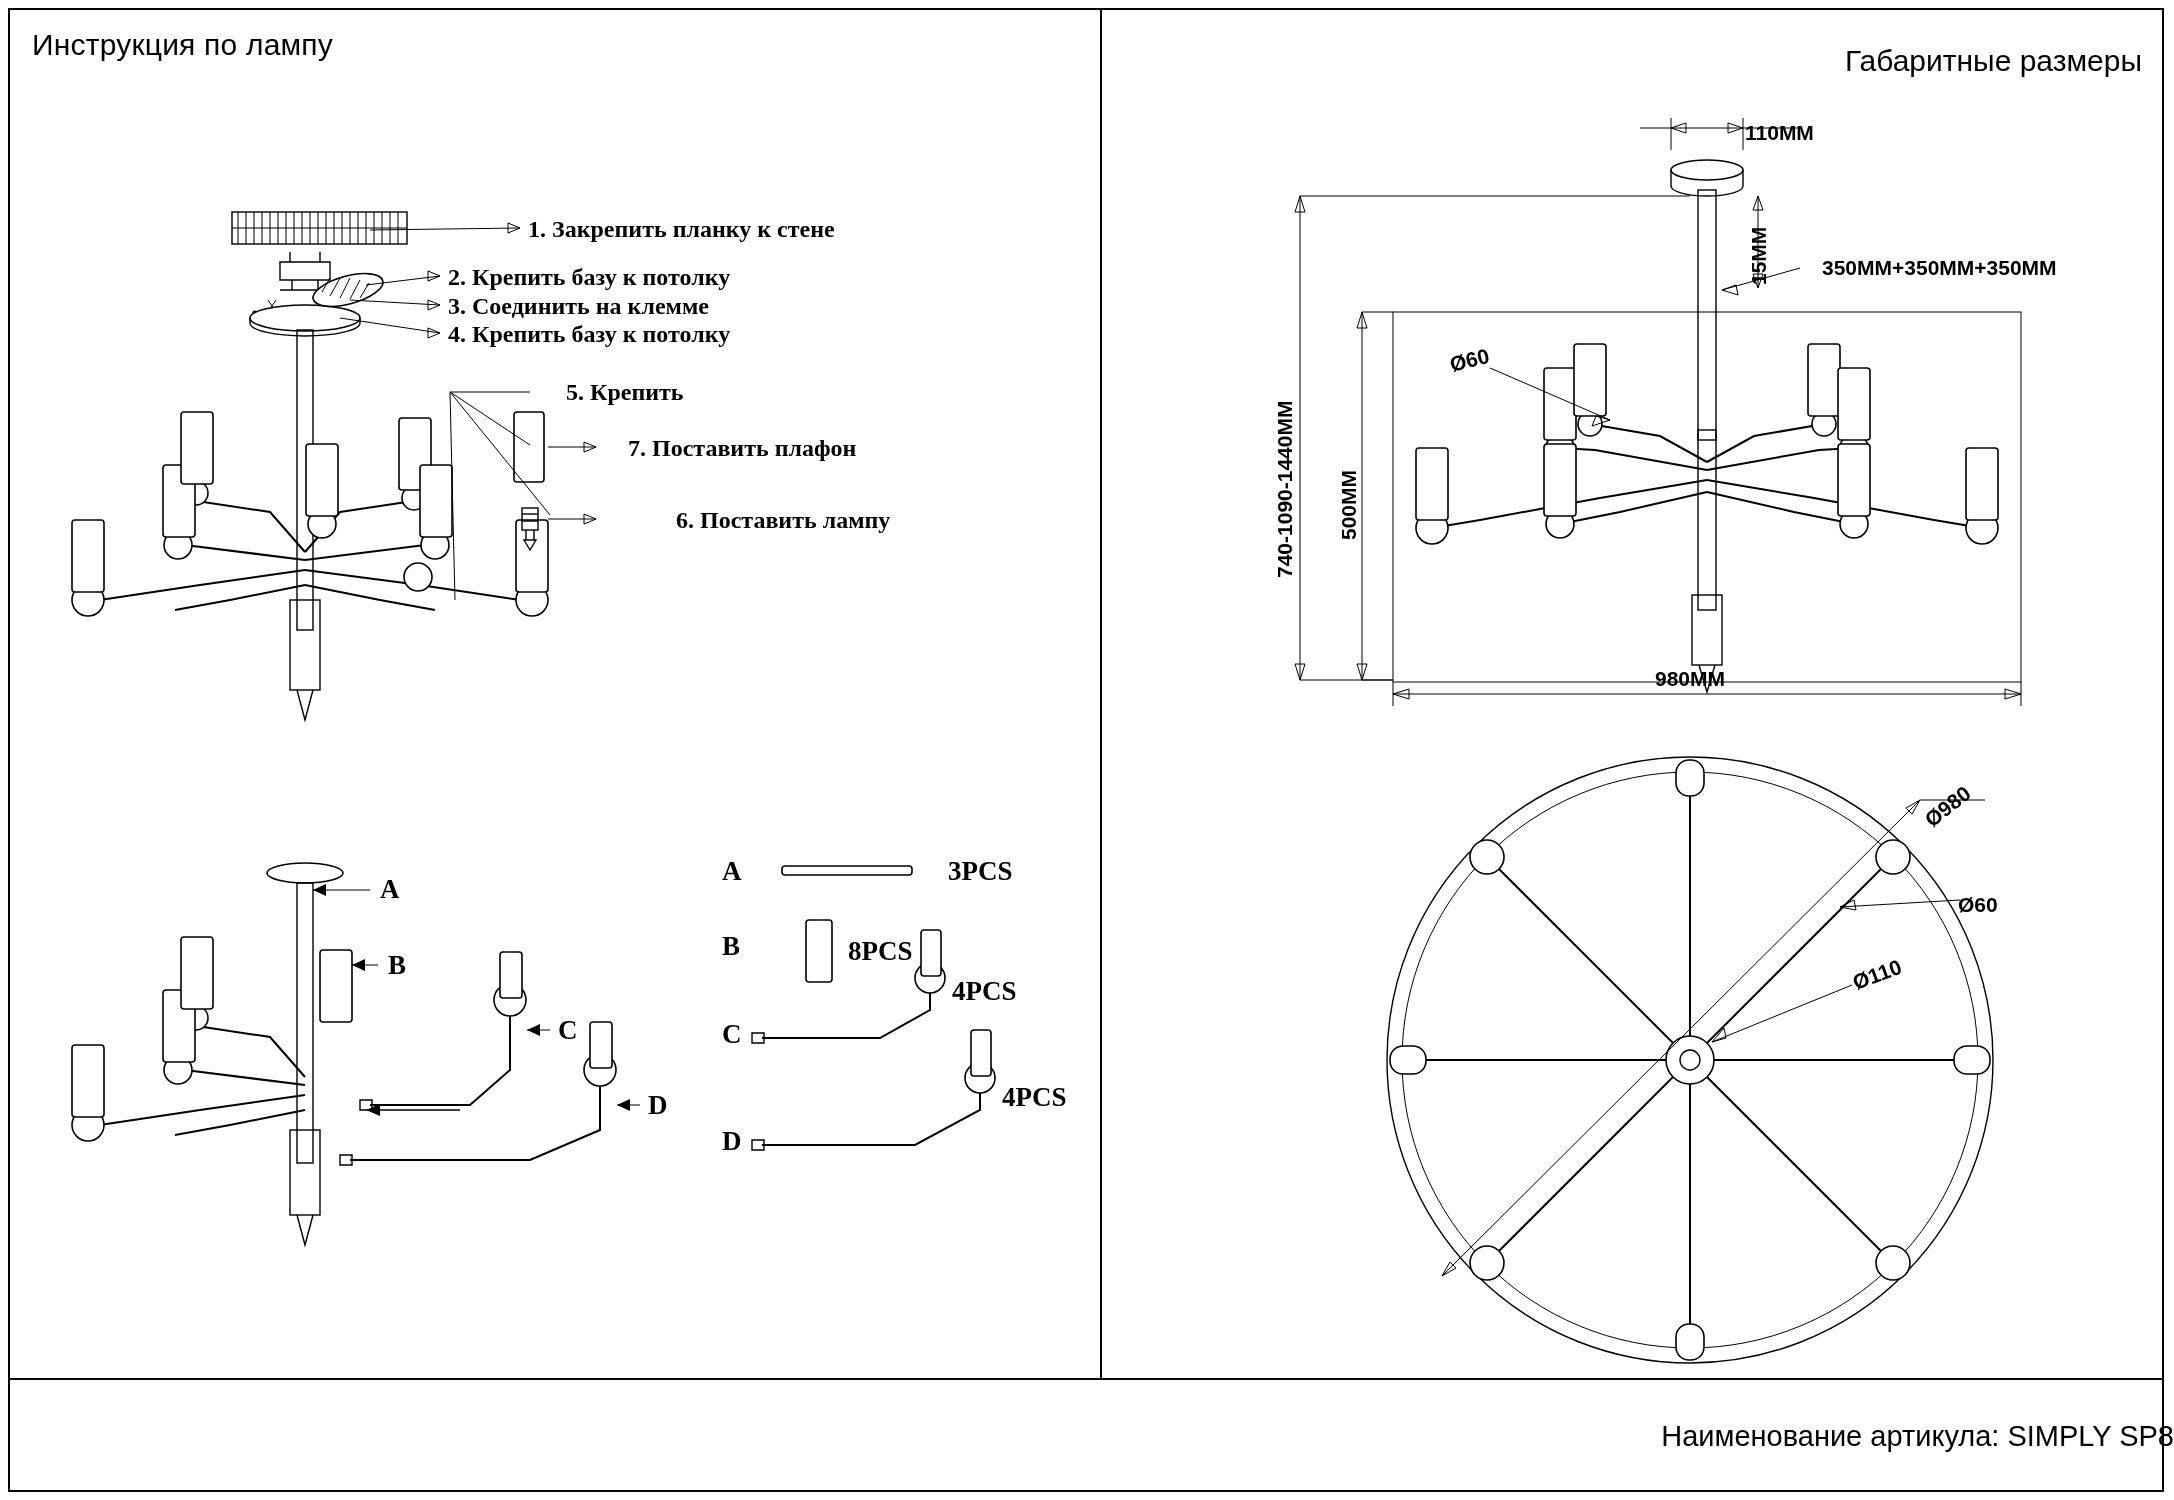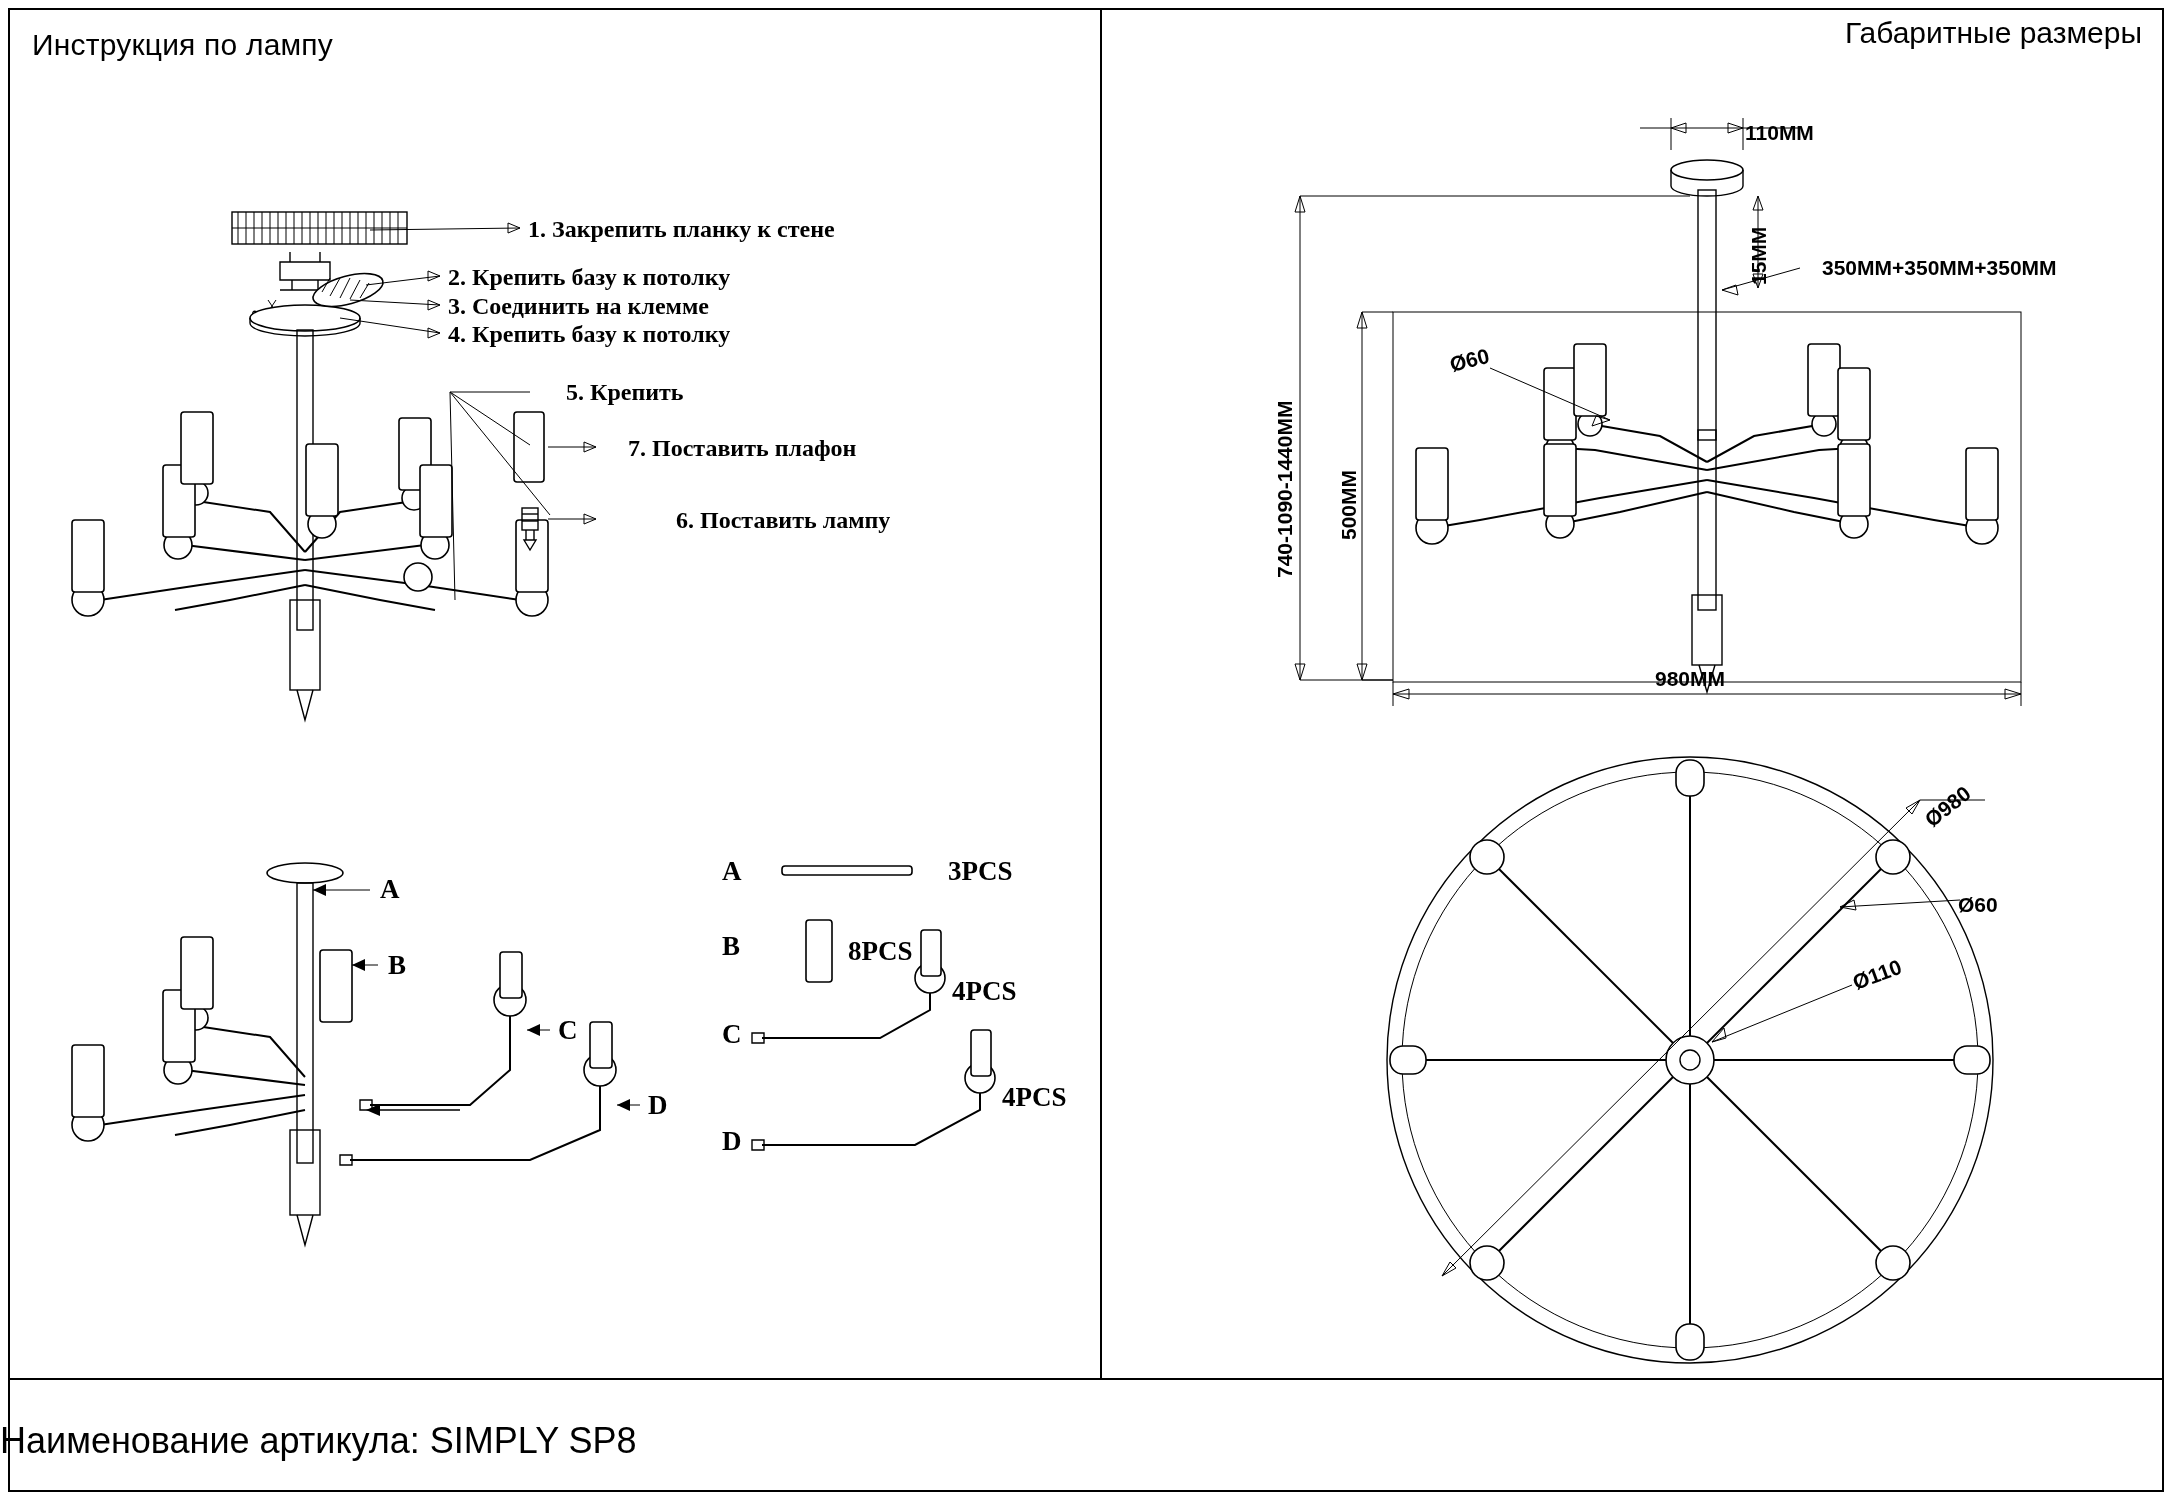--- a/index.html
+++ b/index.html
@@ -48,31 +48,31 @@
     position: absolute;
     left: 32px;
     top: 28px;
     font-size: 30px;
     letter-spacing: 0.2px;
     white-space: nowrap;
   }
   .title-right {
     position: absolute;
     right: 32px;
-    top: 16px;
+    top: 44px;
     font-size: 30px;
     white-space: nowrap;
   }
   .footer {
     position: absolute;
     left: 0;
     right: 0;
     top: 1420px;
-    text-align: left;
-    font-size: 36px;
+    text-align: right;
+    font-size: 29px;
   }
   svg { display: block; }
   .svg-layer {
     position: absolute;
     left: 0;
     top: 0;
     width: 2174px;
     height: 1500px;
     pointer-events: none;
   }

